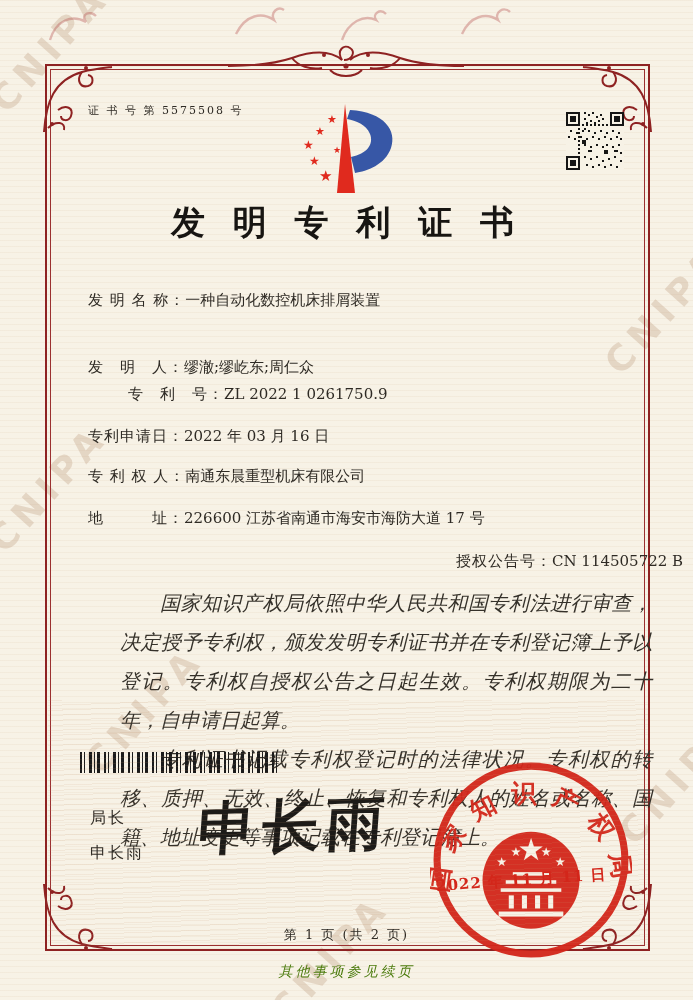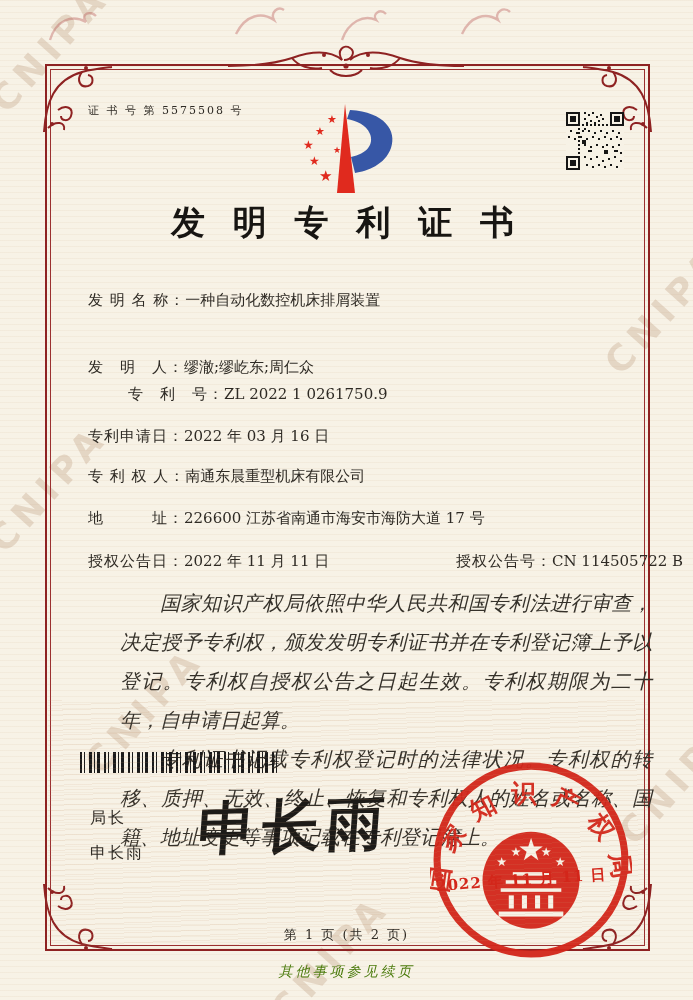--- a/index.html
+++ b/index.html
@@ -238,23 +238,20 @@
 <div class="field-row" style="top:427px;">
   <span class="lbl">专利申请日：</span><span class="val">2022 年 03 月 16 日</span>
 </div>
 <div class="field-row" style="top:467px;">
   <span class="lbl">专 利 权 人：</span><span class="val">南通东晨重型机床有限公司</span>
 </div>
 <div class="field-row" style="top:509px;">
   <span class="lbl">地　　　址：</span><span class="val">226600 江苏省南通市海安市海防大道 17 号</span>
 </div>
 <div class="field-row" style="top:552px;width:560px;">
-  <span>
-    <span class="lbl">授权公告日：</span><span class="val">2022 年 11 月 11 日</span>
-  </span>
   <span class="grant-no-pair">
     <span class="lbl">授权公告号：</span><span class="val">CN 114505722 B</span>
   </span>
 </div>
 
 <div class="body-text">
   <p>国家知识产权局依照中华人民共和国专利法进行审查，决定授予专利权，颁发发明专利证书并在专利登记簿上予以登记。专利权自授权公告之日起生效。专利权期限为二十年，自申请日起算。</p>
   <p>专利证书记载专利权登记时的法律状况。专利权的转移、质押、无效、终止、恢复和专利权人的姓名或名称、国籍、地址变更等事项记载在专利登记簿上。</p>
 </div>
 

